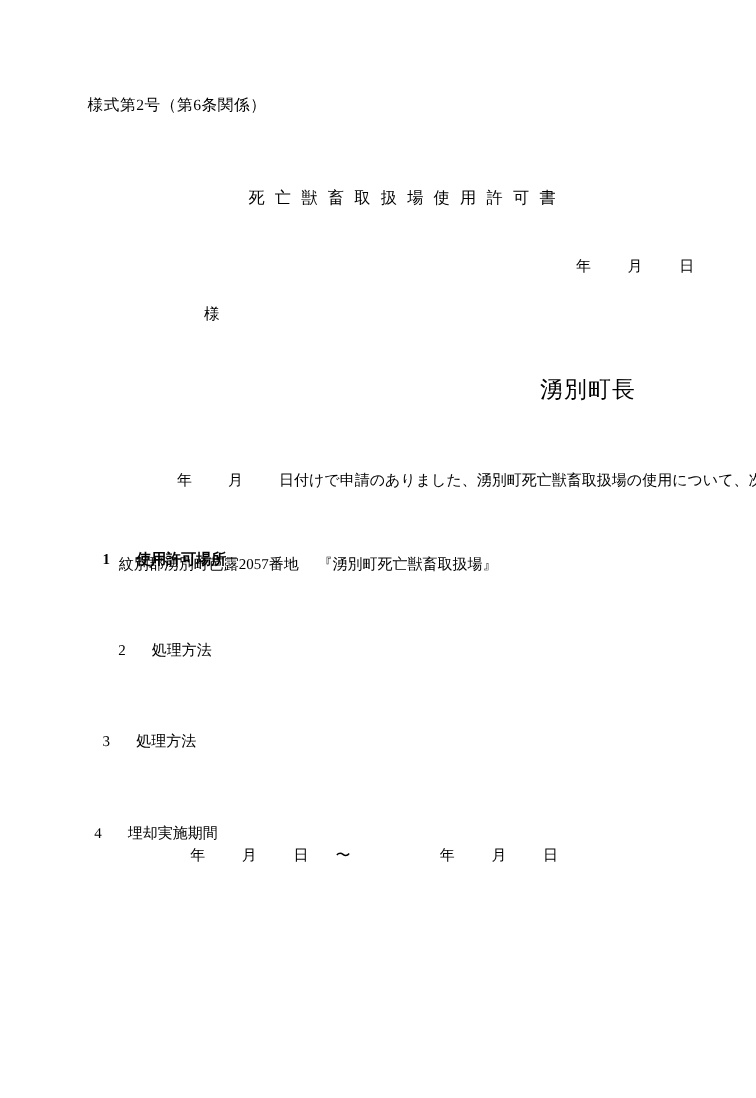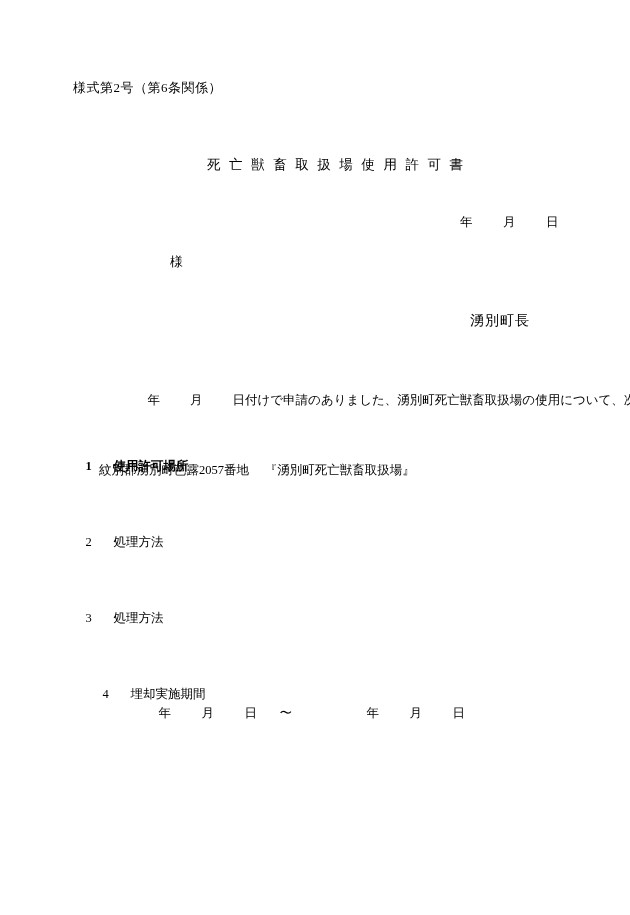--- a/index.html
+++ b/index.html
@@ -38,32 +38,33 @@
     letter-spacing: 0.6px;
     margin-top: 15px;
   }
   .date-top-wrap {
     left: 0px;
     top: 199px;
     width: 559px;
     text-align: right;
     font-size: 12.5px;
     letter-spacing: 0.5px;
+    padding-left: 20px;
   }
   .addressee {
     left: 170px;
     top: 253px;
     font-size: 13px;
   }
   .issuer-wrap {
     left: 0px;
     top: 312px;
     width: 530px;
     text-align: right;
-    font-size: 14px;
+    font-size: 19px;
     letter-spacing: 1px;
   }
   .body-para {
     left: 73px;
     top: 369px;
     width: 485px;
     font-size: 12.5px;
     line-height: 21px;
   }
   .body-indent {
@@ -72,23 +73,23 @@
   }
   .item {
     font-size: 12.5px;
   }
   .item-num {
     display: inline-block;
     width: 28px;
   }
   .it1 { left: 73px; top: 443px; font-weight: bold; }
   .it1sub { left: 99px; top: 462px; }
-  .it2 { left: 73px; top: 519px; }
+  .it2 { left: 86px; top: 519px; }
   .it3 { left: 73px; top: 595px; }
-  .it4 { left: 90px; top: 671px; }
+  .it4 { left: 66px; top: 671px; }
   .it4sub { left: 144px; top: 690px; letter-spacing: 0.5px; }
   .it5 { left: 73px; top: 747px; }
   .gap-s { display: inline-block; width: 22px; }
   .gap-m { display: inline-block; width: 30px; }
   .gap-l { display: inline-block; width: 44px; }
 </style>
 </head>
 <body>
 
 <div class="page">

